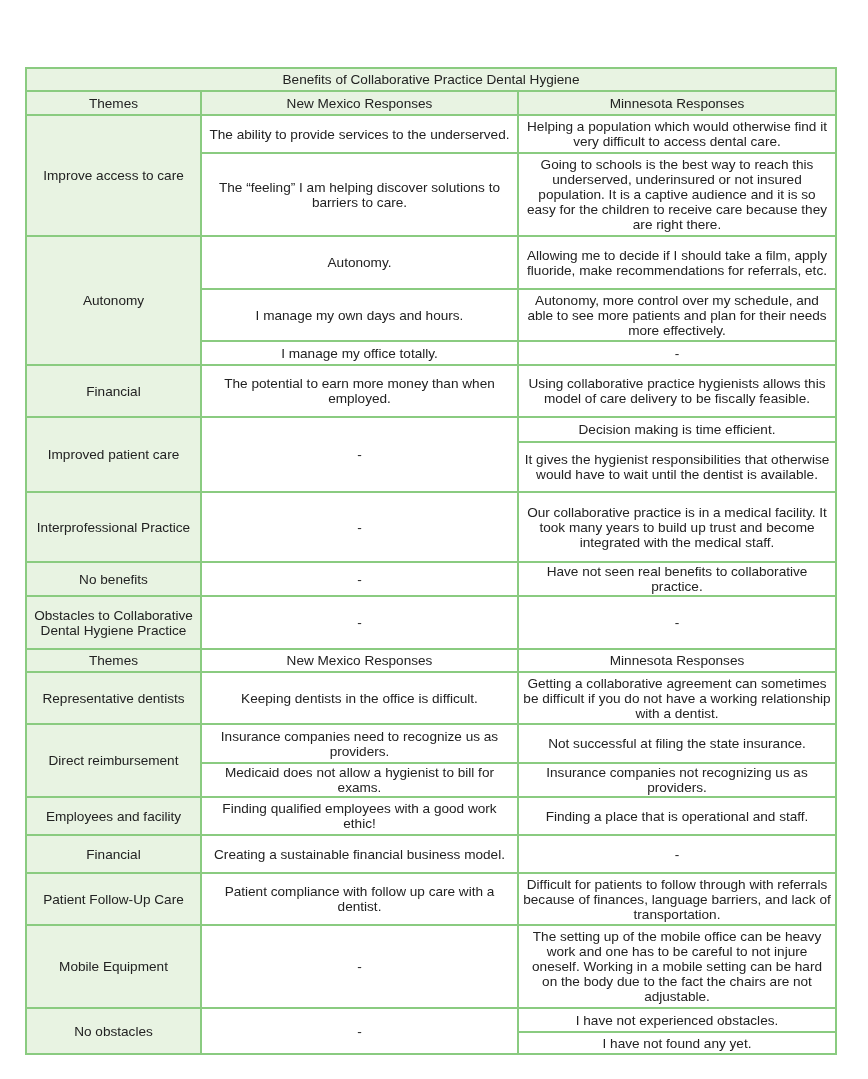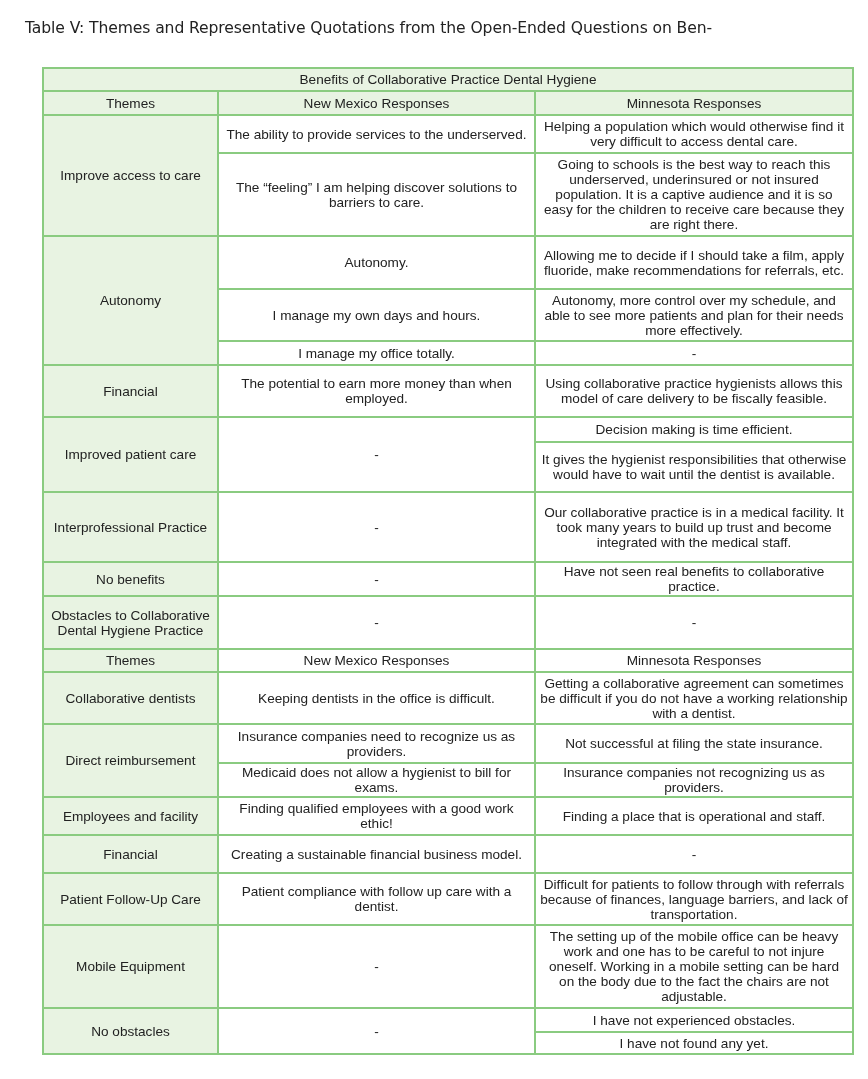--- a/index.html
+++ b/index.html
@@ -3,37 +3,36 @@
 <meta charset="utf-8">
 <style>
   html, body { margin: 0; padding: 0; background: #ffffff; }
   body { width: 868px; height: 1079px; position: relative; overflow: hidden; }
   .title {
     position: absolute; left: 25px; top: 18px; width: 820px;
     font-family: "DejaVu Sans", sans-serif; font-size: 15.6px; line-height: 20px;
     color: #222; letter-spacing: -0.1px;
   }
   table.t {
-    position: absolute; left: 42px; top: 67px; width: 810px;
+    position: absolute; left: 25px; top: 67px; width: 810px;
     border-collapse: collapse; table-layout: fixed;
     font-family: "Liberation Sans", sans-serif; font-size: 13.6px; line-height: 15px; color: #222; border-radius: 15px;
   }
   table.t td {
     border: 2px solid #8acb80; padding: 1px 4px; vertical-align: middle; text-align: center;
   }
   td.theme { background: #e8f3e2; text-align: left; padding-left: 6px; margin-left: 12px; }
   td.hdr { background: #e8f3e2; }
   td.hdr2 { background: #ffffff; }
   col.c1 { width: 175px; } col.c2 { width: 317px; } col.c3 { width: 318px; }
 </style>
 </head>
 <body>
 
 <div class="title">
-  <div>Table V: Themes and Representative Quotations from the Open-Ended Questions on Ben-</div>
 </div>
 
 <table class="t">
   <colgroup>
       <col class="c1">
       <col class="c2">
       <col class="c3">
     </colgroup>
   <tbody>
     <tr style="height:23px">
@@ -101,21 +100,21 @@
       <td>-</td>
       <td>-</td>
     </tr>
     <tr style="height:23px">
       <td class="theme">Themes</td>
       <td class="hdr2">New Mexico Responses</td>
       <td class="hdr2">Minnesota Responses</td>
     </tr>
 
     <tr style="height:52px">
-      <td class="theme">Collaborative dentists</td>
+      <td class="theme">Representative dentists</td>
       <td>Keeping dentists in the office is difficult.</td>
       <td>Getting a collaborative agreement can sometimes be difficult if you do not have a working relationship with a dentist.</td>
     </tr>
 
     <tr style="height:39px">
       <td class="theme" rowspan="2">Direct reimbursement</td>
       <td>Insurance companies need to recognize us as providers.</td>
       <td>Not successful at filing the state insurance.</td>
     </tr>
     <tr style="height:26px">

